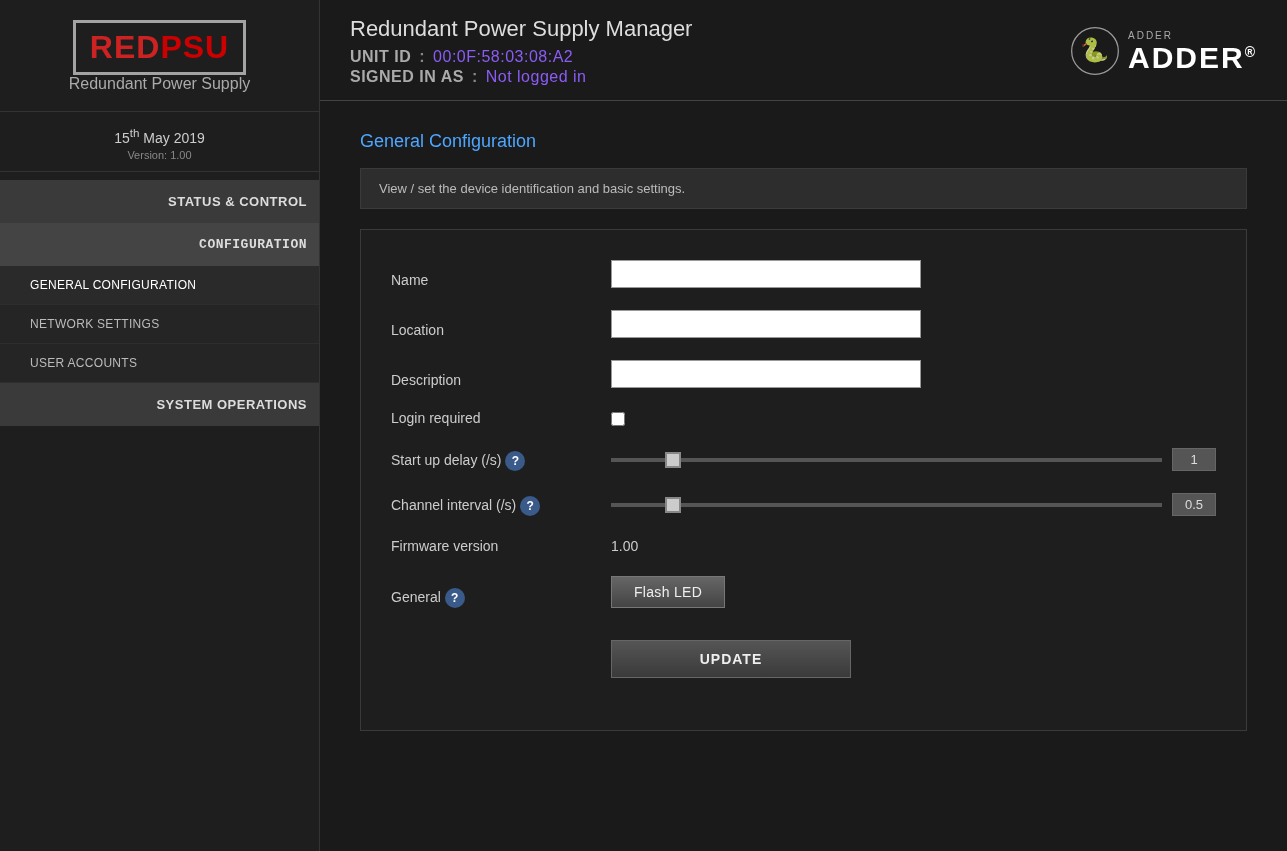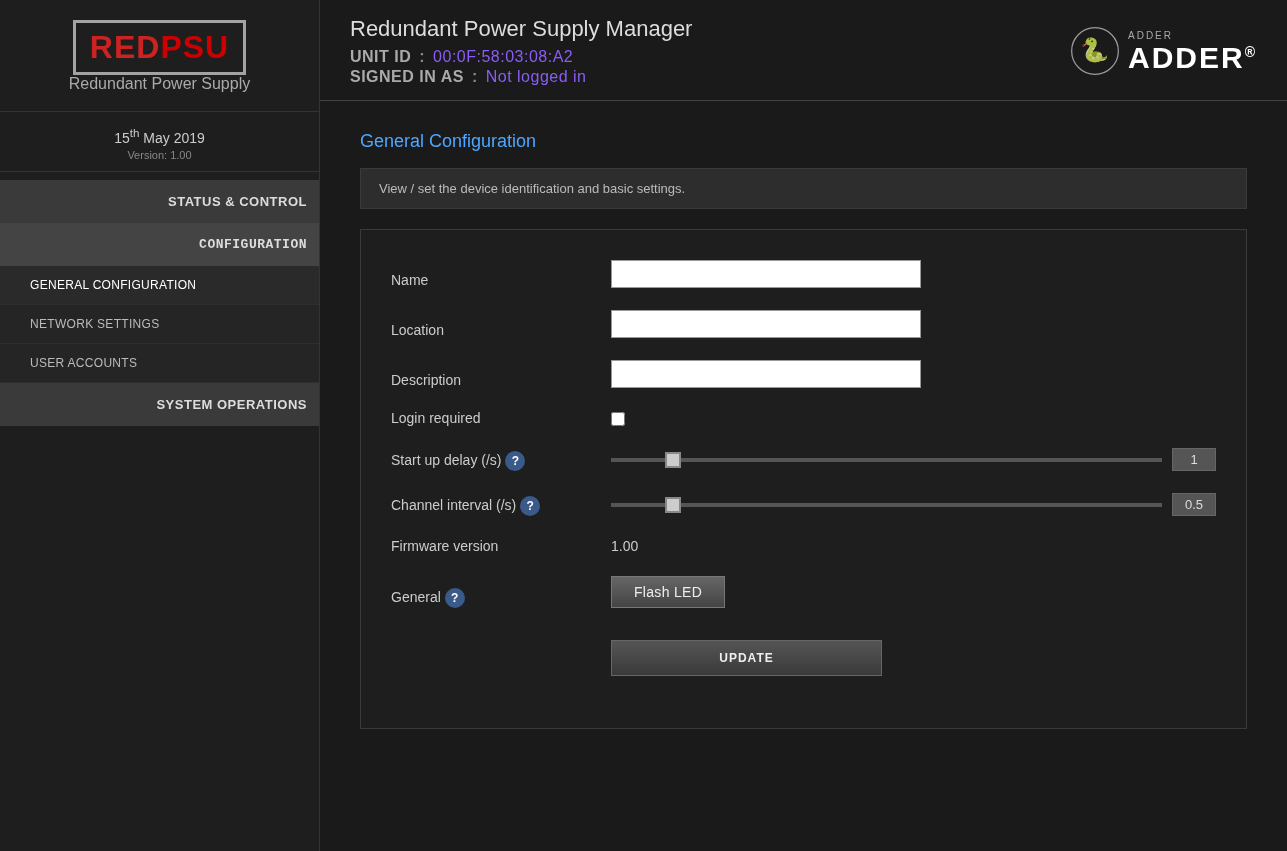--- a/index.html
+++ b/index.html
@@ -289,25 +289,25 @@
       font-size: 14px;
       cursor: pointer;
       letter-spacing: 0.3px;
     }
 
     .update-btn {
       background: linear-gradient(to bottom, #555, #3a3a3a);
       color: #eee;
       border: 1px solid #666;
       padding: 10px 0;
-      font-size: 12px;
+      font-size: 14px;
       font-weight: bold;
       letter-spacing: 1px;
       cursor: pointer;
-      width: 271px;
+      width: 240px;
       display: block;
       margin-top: 10px;
       text-align: center;
     }
 
     
     .adder-snake {
       opacity: 0.9;
     }
   </style>

